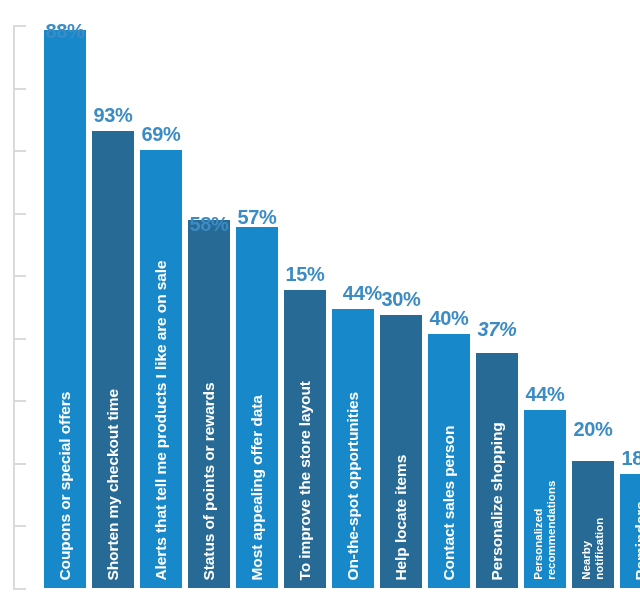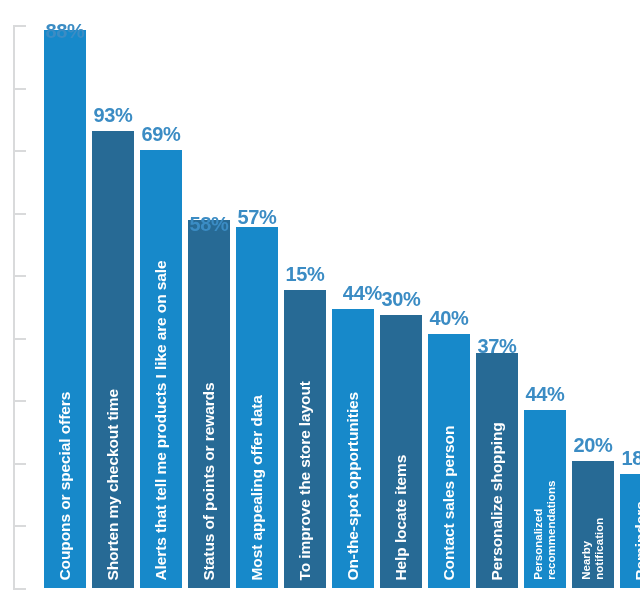--- a/index.html
+++ b/index.html
@@ -226,39 +226,39 @@
         <div class="value-label" style="bottom: 259.636px; margin-top: 26px;">40%</div>
       </div>
       <div class="bar-slot" style="left: 432px; bottom: 12px; height: 588px;">
         <div class="bar dark" title="Personalize shopping 37%" style="height: 234.614px;">
           <div class="cat-wrap">
             <div class="cat-label">
               <span class="ctext">Personalize shopping</span>
             </div>
           </div>
         </div>
-        <div class="value-label" style="bottom: 232px;">37%</div>
+        <div class="value-label" style="bottom: 249px; font-style: italic;">37%</div>
       </div>
       <div class="bar-slot" style="left: 480px; bottom: 12px; height: 588px;">
         <div class="bar light" title="Personalized recommendations 28%" style="height: 177.545px;">
           <div class="cat-wrap">
             <div class="cat-label small"><span class="ctext">Personalized
 recommendations</span></div>
           </div>
         </div>
         <div class="value-label" style="bottom: 183.545px;">44%</div>
       </div>
       <div class="bar-slot" style="left: 528px; bottom: 12px; height: 588px;">
         <div class="bar dark" title="Nearby notification 20%" style="height: 126.818px;">
           <div class="cat-wrap">
             <div class="cat-label small"><span class="ctext">Nearby
 notification</span></div>
           </div>
         </div>
-        <div class="value-label" style="bottom: 133px; text-align: center;">20%</div>
+        <div class="value-label" style="bottom: 149px; text-align: center;">20%</div>
       </div>
       <div class="bar-slot" style="left: 576px; bottom: 12px; height: 588px;">
         <div class="bar light" title="Reminders 18%" style="height: 114.136px;">
           <div class="cat-wrap">
             <div class="cat-label">
               <span class="ctext">Reminders</span>
             </div>
           </div>
         </div>
         <div class="value-label" style="bottom: 120.136px;">18%</div>

